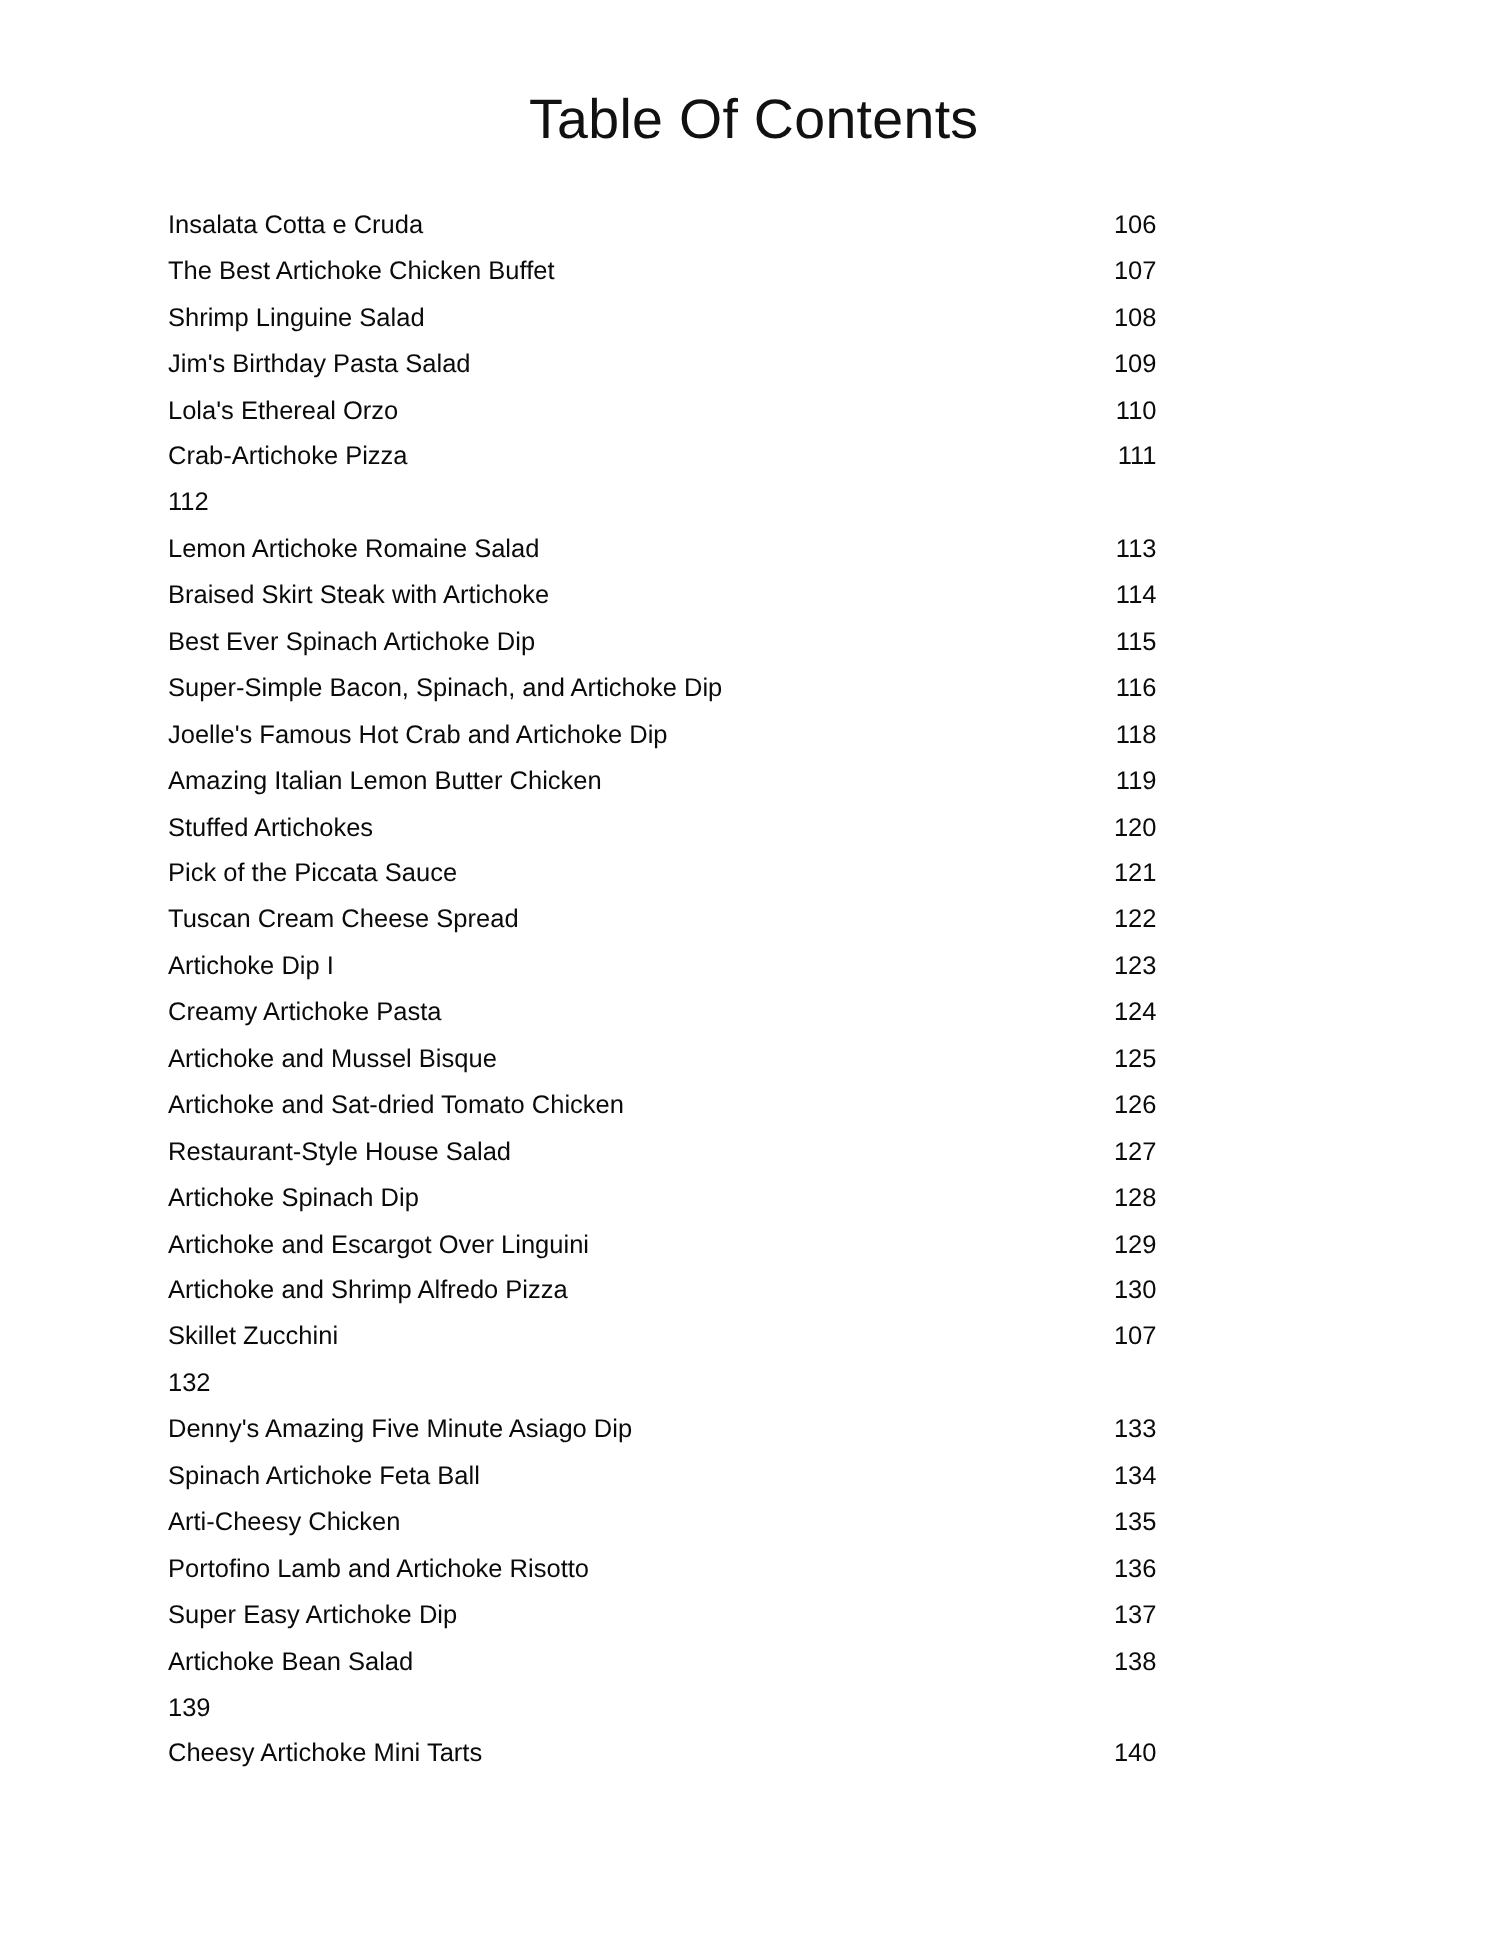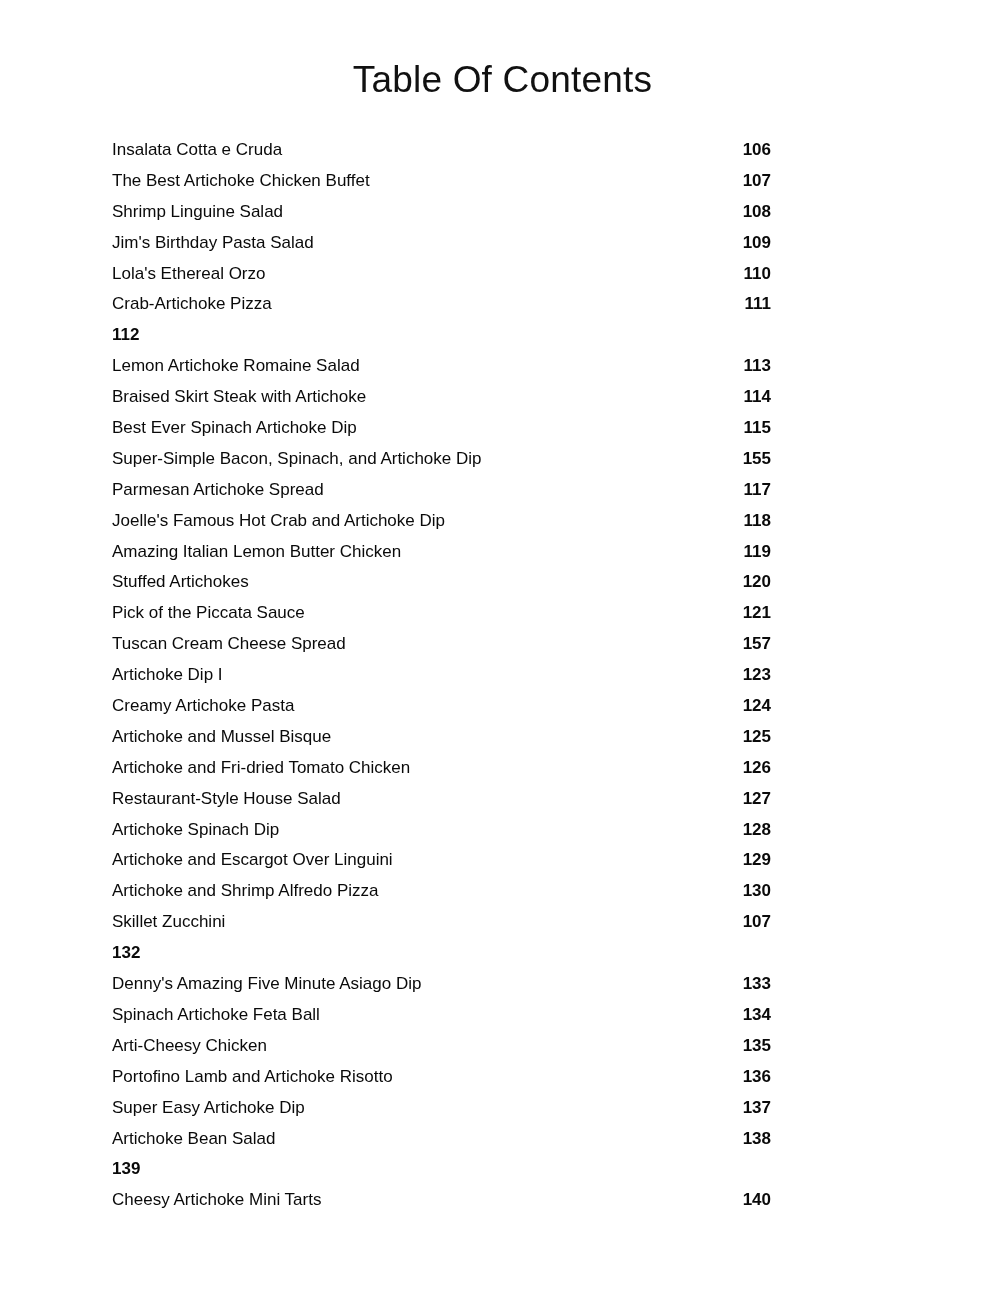--- a/index.html
+++ b/index.html
@@ -34,21 +34,21 @@
     display: flex;
     justify-content: space-between;
     align-items: baseline;
     height: 30.9px;
     line-height: 30.9px;
     font-size: 17px;
     color: #0a0a0a;
     white-space: nowrap;
   }
   .toc-title { text-align: left; }
-  .toc-page  { text-align: right; font-weight: bold; }
+  .toc-page  { text-align: right; }
 </style>
 </head>
 <body>
 
 <div class="page">
   <h1 class="page-title">Table Of Contents</h1>
 
   <div class="toc-list">
 
       <div class="toc-row">
@@ -95,27 +95,23 @@
         <span class="toc-page">114</span>
       </div>
 
       <div class="toc-row">
         <span class="toc-title">Best Ever Spinach Artichoke Dip</span>
         <span class="toc-page">115</span>
       </div>
 
       <div class="toc-row">
         <span class="toc-title">Super-Simple Bacon, Spinach, and Artichoke Dip</span>
-        <span class="toc-page">155</span>
-      </div>
-
-      <div class="toc-row">
-        <span class="toc-title">Parmesan Artichoke Spread</span>
-        <span class="toc-page">117</span>
-      </div>
+        <span class="toc-page">116</span>
+      </div>
+
 
       <div class="toc-row">
         <span class="toc-title">Joelle's Famous Hot Crab and Artichoke Dip</span>
         <span class="toc-page">118</span>
       </div>
 
       <div class="toc-row">
         <span class="toc-title">Amazing Italian Lemon Butter Chicken</span>
         <span class="toc-page">119</span>
       </div>
@@ -125,40 +121,40 @@
         <span class="toc-page">120</span>
       </div>
 
       <div class="toc-row">
         <span class="toc-title">Pick of the Piccata Sauce</span>
         <span class="toc-page">121</span>
       </div>
 
       <div class="toc-row">
         <span class="toc-title">Tuscan Cream Cheese Spread</span>
-        <span class="toc-page">157</span>
+        <span class="toc-page">122</span>
       </div>
 
       <div class="toc-row">
         <span class="toc-title">Artichoke Dip I</span>
         <span class="toc-page">123</span>
       </div>
 
       <div class="toc-row">
         <span class="toc-title">Creamy Artichoke Pasta</span>
         <span class="toc-page">124</span>
       </div>
 
       <div class="toc-row">
         <span class="toc-title">Artichoke and Mussel Bisque</span>
         <span class="toc-page">125</span>
       </div>
 
       <div class="toc-row">
-        <span class="toc-title">Artichoke and Fri-dried Tomato Chicken</span>
+        <span class="toc-title">Artichoke and Sat-dried Tomato Chicken</span>
         <span class="toc-page">126</span>
       </div>
 
       <div class="toc-row">
         <span class="toc-title">Restaurant-Style House Salad</span>
         <span class="toc-page">127</span>
       </div>
 
       <div class="toc-row">
         <span class="toc-title">Artichoke Spinach Dip</span>

